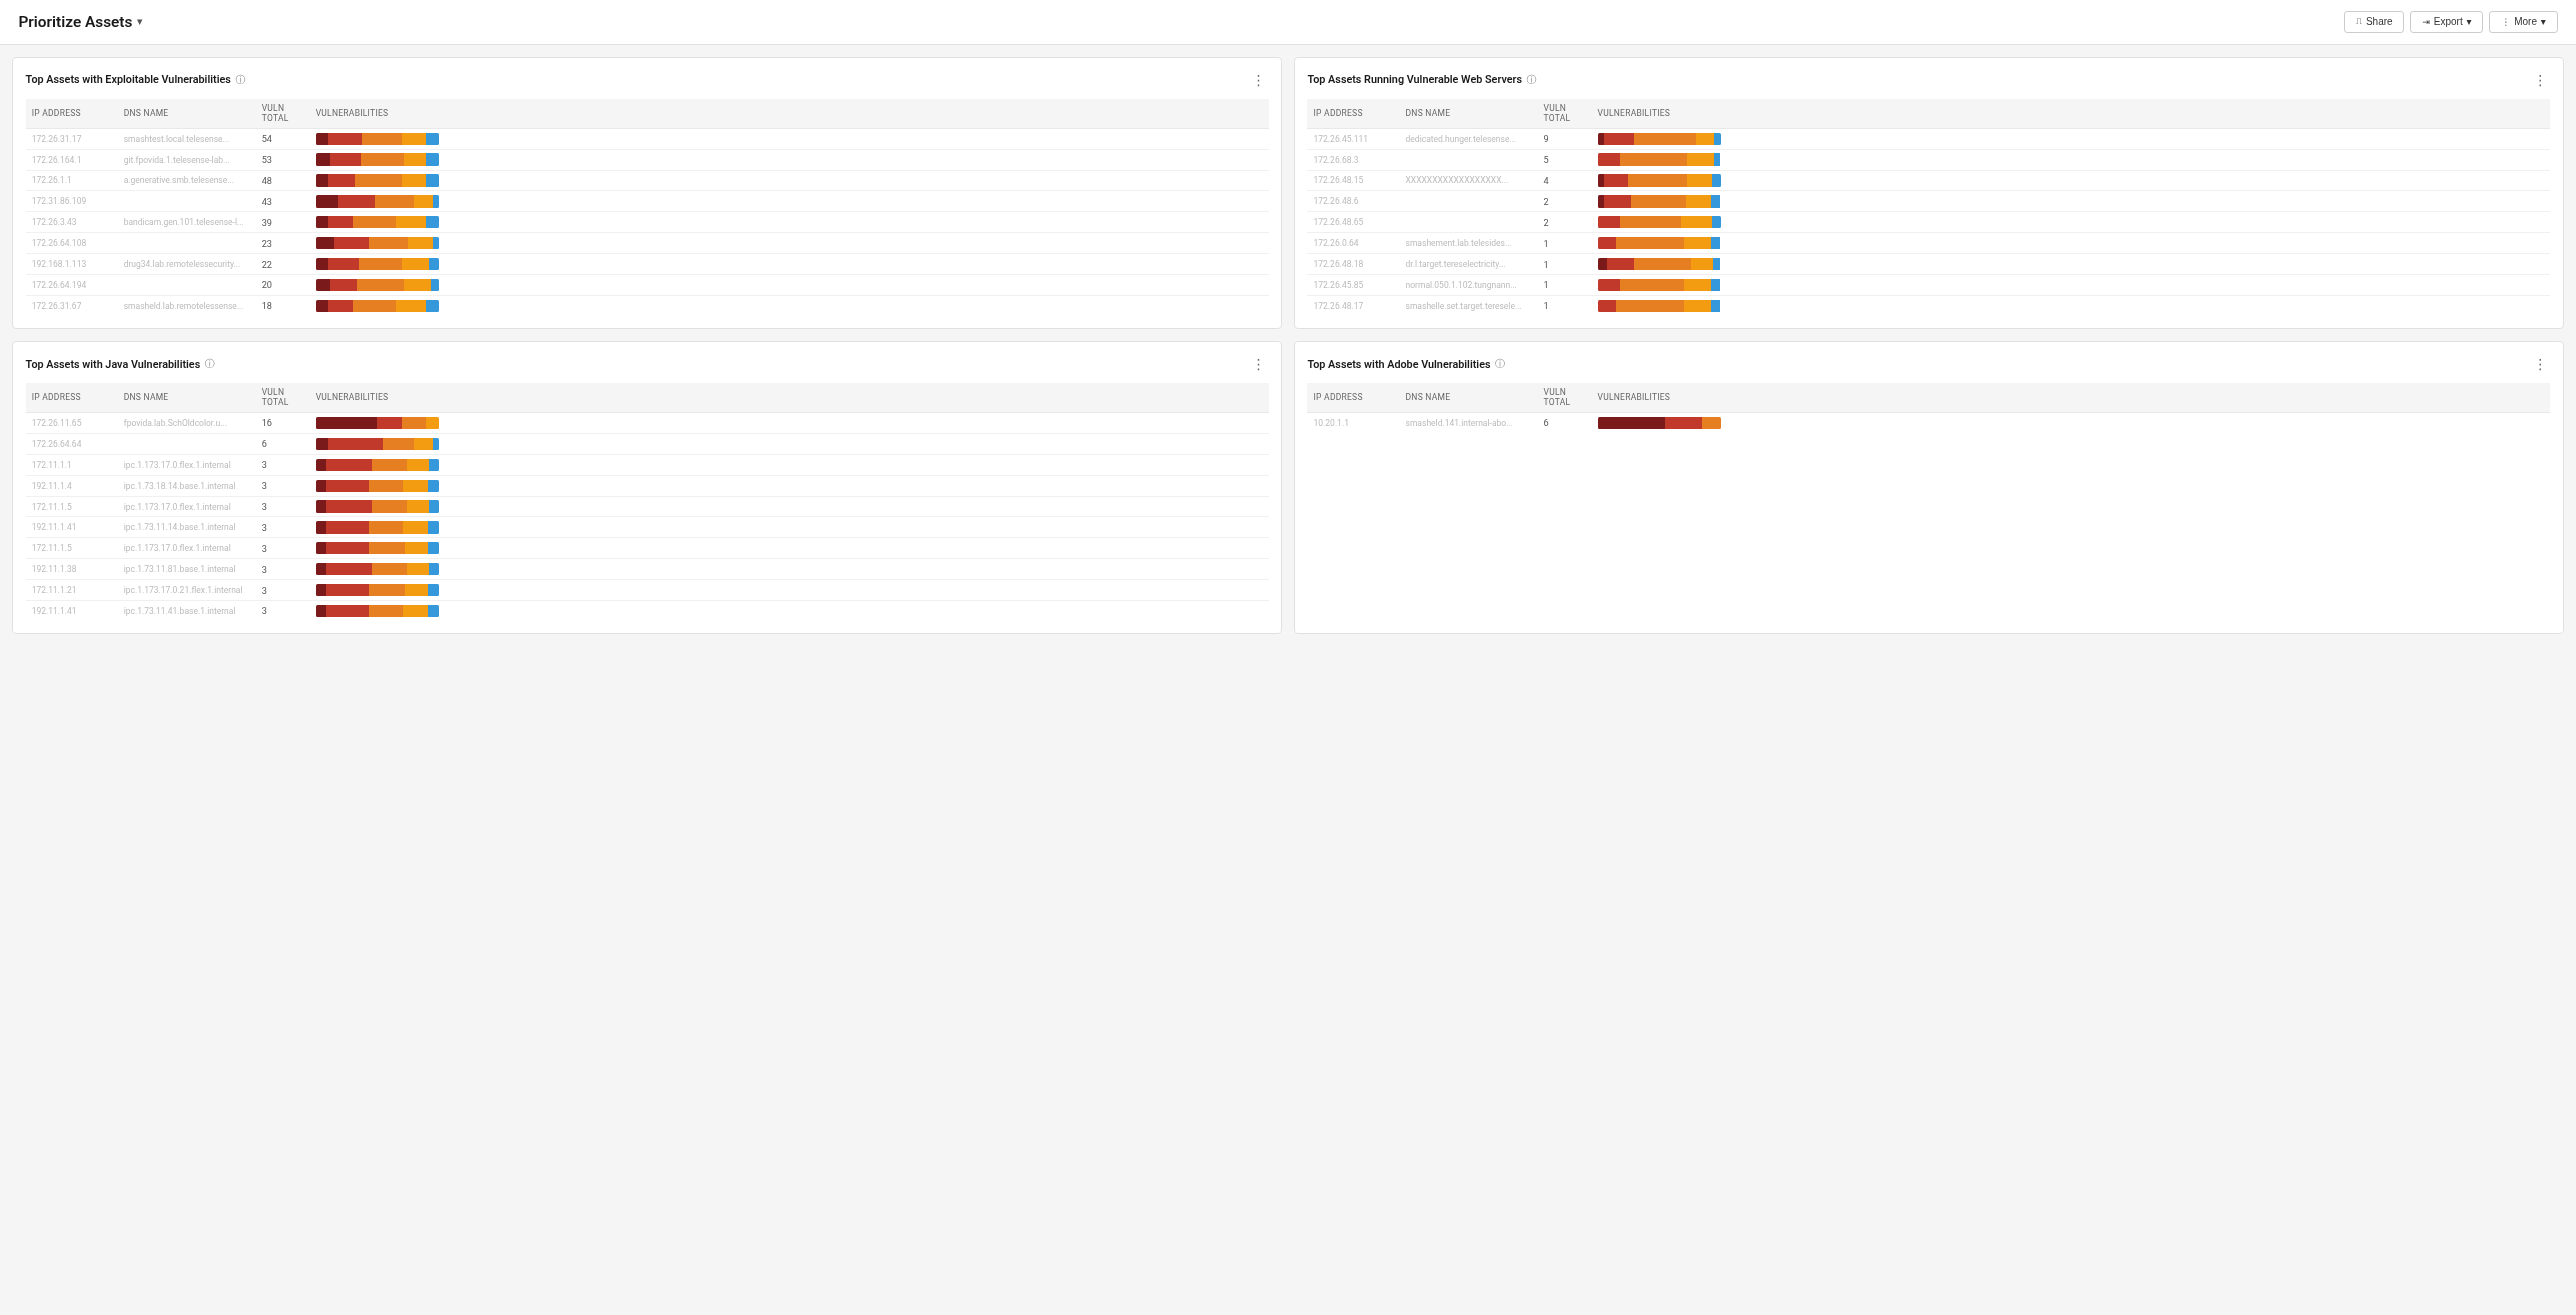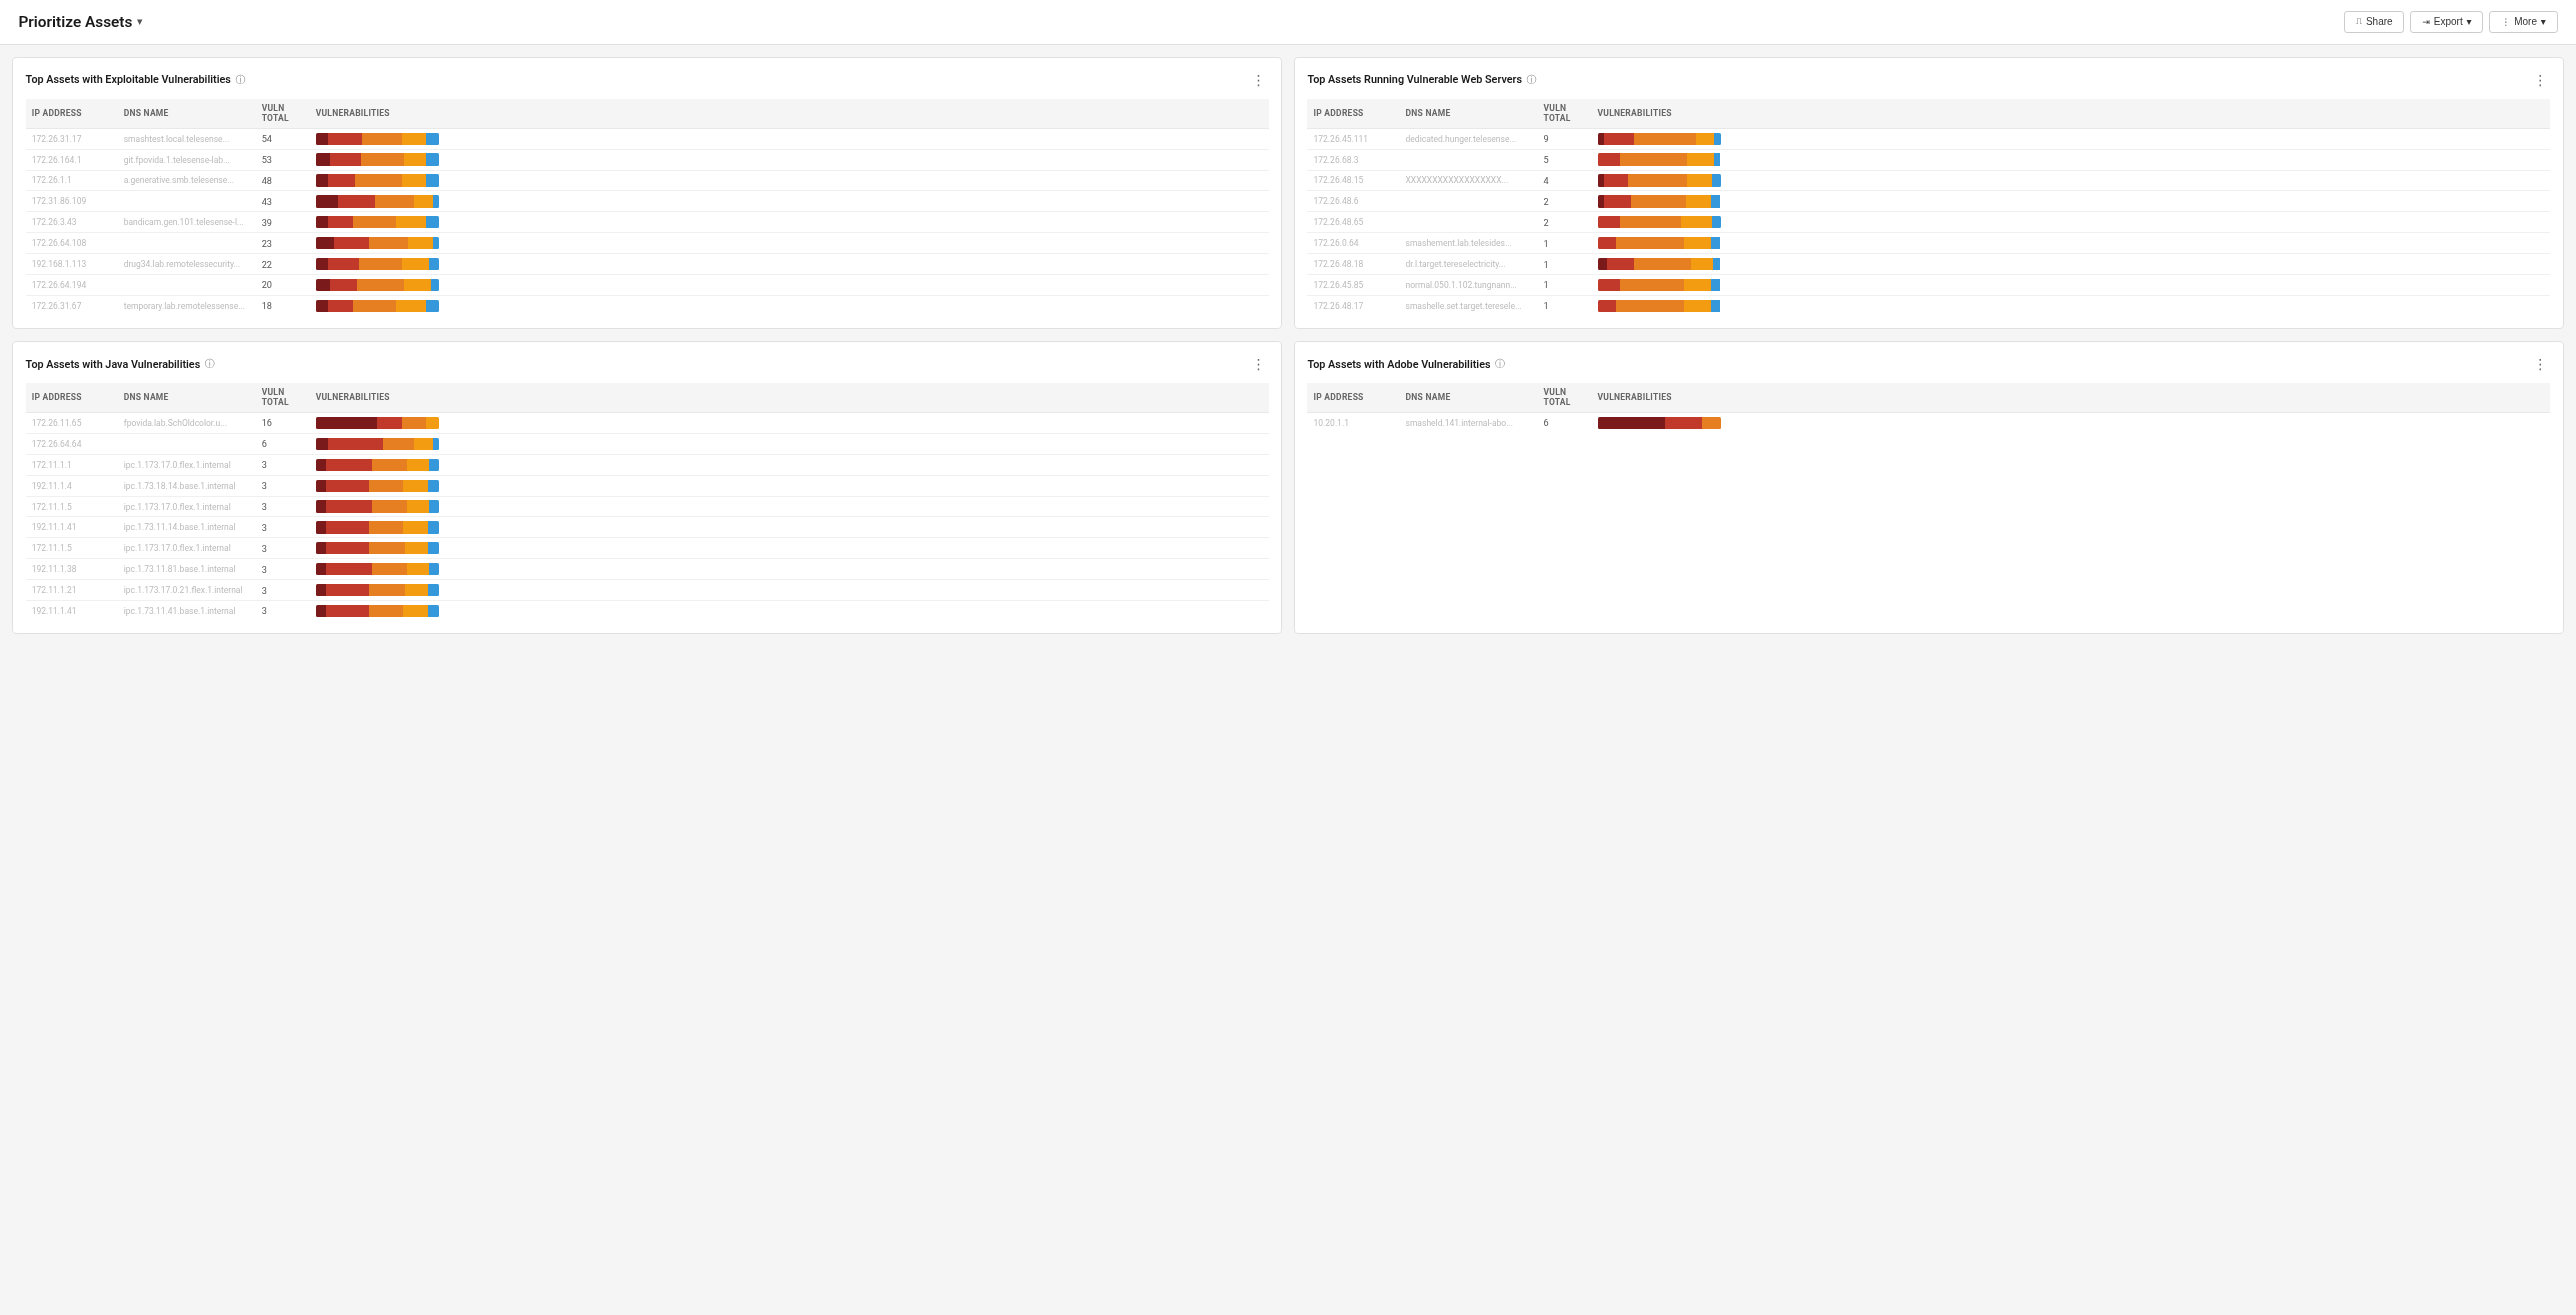--- a/index.html
+++ b/index.html
@@ -92,21 +92,21 @@
     .data-table {
       width: 100%;
       border-collapse: collapse;
     }
     .data-table thead tr {
       background: #f5f5f5;
     }
     .data-table th {
       text-align: left;
       font-size: 8.5px;
-      font-weight: 700;
+      font-weight: 400;
       color: #666;
       padding: 4.6px 6.1px;
       text-transform: uppercase;
       letter-spacing: 0.03em;
       border-bottom: 0.8px solid #e8e8e8;
     }
     .data-table td {
       padding: 3.8px 6.1px;
       border-bottom: 0.8px solid #f0f0f0;
       font-size: 9.2px;
@@ -290,21 +290,21 @@
                 <div class="bar-seg bar-critical" style="width: 12%;"></div>
                 <div class="bar-seg bar-high" style="width: 22%;"></div>
                 <div class="bar-seg bar-medium" style="width: 38%;"></div>
                 <div class="bar-seg bar-low" style="width: 22%;"></div>
                 <div class="bar-seg bar-info" style="width: 6%;"></div>
               </div>
             </td>
           </tr>
           <tr>
             <td class="blurred col-ip">172.26.31.67</td>
-            <td class="blurred col-dns">temporary.lab.remotelessense...</td>
+            <td class="blurred col-dns">smasheld.lab.remotelessense...</td>
             <td class="col-vuln">18</td>
             <td class="col-bars">
               <div class="vuln-bar-container">
                 <div class="bar-seg bar-critical" style="width: 10%;"></div>
                 <div class="bar-seg bar-high" style="width: 20%;"></div>
                 <div class="bar-seg bar-medium" style="width: 35%;"></div>
                 <div class="bar-seg bar-low" style="width: 25%;"></div>
                 <div class="bar-seg bar-info" style="width: 10%;"></div>
               </div>
             </td>

